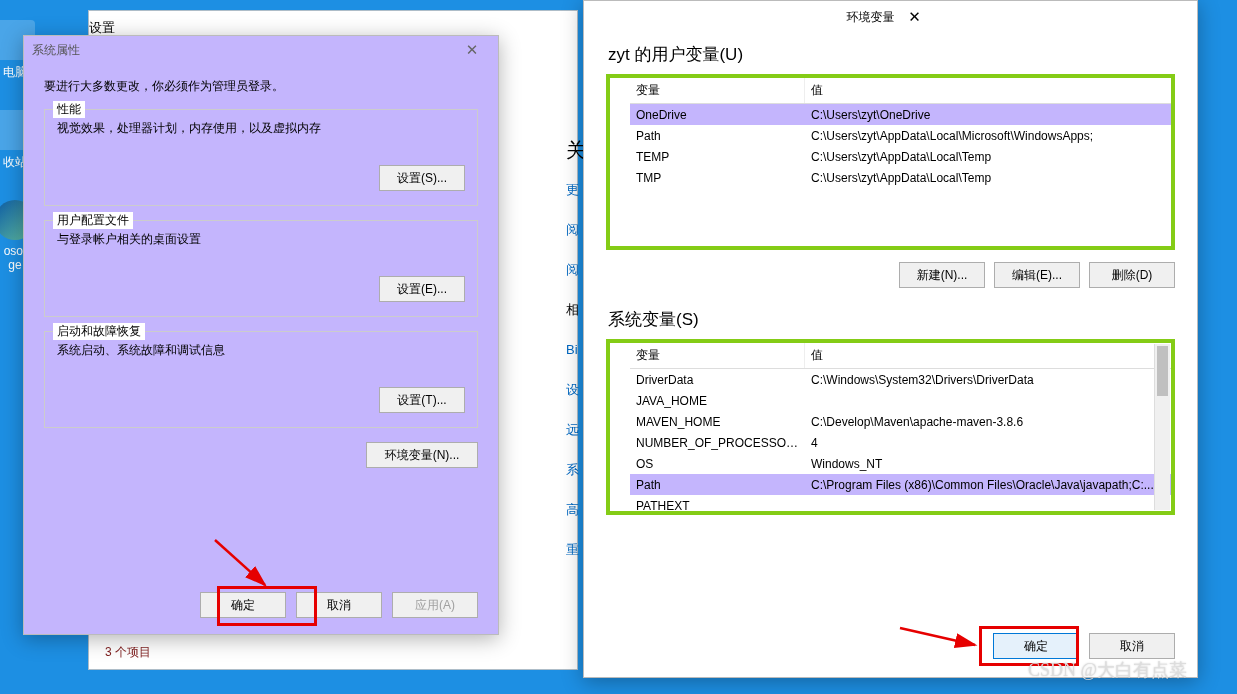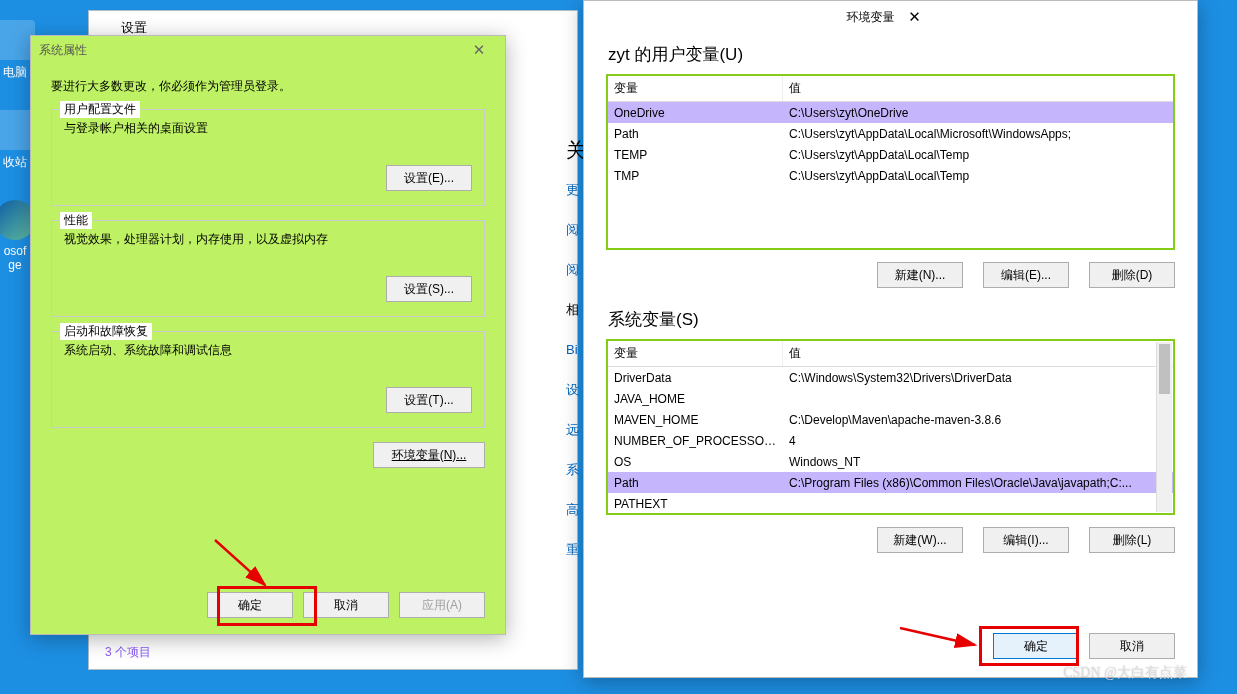--- a/index.html
+++ b/index.html
@@ -2,65 +2,65 @@
 <html><head>
 <meta charset="utf-8">
 <style>
   * { box-sizing: border-box; font-family: "Microsoft YaHei", "Segoe UI", sans-serif; }
   body { margin: 0; width: 1237px; height: 694px; background: #1d8fe3; position: relative; overflow: hidden; }
 
   .desktop-icon { position: absolute; width: 70px; text-align: center; color: #fff; font-size: 12px; }
   .desktop-icon .ico { width: 40px; height: 40px; margin: 0 auto 4px; background: #fff3; border-radius: 4px; }
 
   .settings-win { position: absolute; left: 88px; top: 10px; width: 490px; height: 660px; background: #fff; border: 1px solid #aebdc8; color: #000; }
-  .settings-title { padding: 8px 32px; font-size: 13px; }
-  .settings-items { position: absolute; bottom: 8px; left: 16px; font-size: 12px; color: #8b5cf6; }
-
-  .sysprop-win { position: absolute; left: 30px; top: 35px; width: 476px; height: 600px; background: #bef264; border: 1px solid #bbb; box-shadow: 0 4px 20px rgba(0,0,0,.3); color: #000; }
+  .settings-title { padding: 8px 0; font-size: 13px; }
+  .settings-items { position: absolute; bottom: 8px; left: 16px; font-size: 12px; color: #7f1d1d; }
+
+  .sysprop-win { position: absolute; left: 23px; top: 35px; width: 476px; height: 600px; background: #c4b5fd; border: 1px solid #bbb; box-shadow: 0 4px 20px rgba(0,0,0,.3); color: #000; }
   .sp-titlebar { height: 28px; display: flex; align-items: center; justify-content: space-between; padding: 0 8px; font-size: 12px; color: #555; }
   .sp-close { width: 36px; text-align: center; font-size: 15px; color: #666; }
   .sp-tabs { display: flex; border-bottom: 1px solid #ccc; margin: 4px 10px 0; font-size: 12px; }
   .sp-tab { padding: 6px 10px; border: 1px solid transparent; border-bottom: none; position: relative; top: 1px; }
   .sp-tab.active { border-color: #ccc; background: #fff; border-bottom: 1px solid #fff; }
   .sp-body { padding: 14px 20px; font-size: 12px; color: #000; }
   .sp-note { margin-bottom: 14px; }
   .fieldset { border: 1px solid #ccc; padding: 10px 12px 14px; margin-bottom: 14px; position: relative; }
   .fieldset .legend { position: absolute; top: -9px; left: 8px; background: #fff; padding: 0 4px; font-size: 12px; }
   .fieldset .desc { margin-bottom: 28px; }
   .btn { min-width: 86px; height: 26px; background: #f0f0f0; border: 1px solid #adadad; font-size: 12px; cursor: pointer; }
   .btn.disabled { color: #a0a0a0; }
   .sp-btn-right { text-align: right; }
   .sp-bottom { display: flex; justify-content: flex-end; gap: 10px; padding: 0 20px; position: absolute; bottom: 16px; right: 0; left: 0; }
 
   .env-win { position: absolute; left: 583px; top: 0; width: 615px; height: 678px; background: #fff; border: 1px solid #bbb; box-shadow: 0 4px 20px rgba(0,0,0,.3); color: #000; font-size: 12px; }
   .env-titlebar { height: 32px; display: flex; align-items: center; justify-content: center; padding: 0 12px; font-size: 12px; }
   .env-close { width: 40px; text-align: center; font-size: 15px; }
   .env-body { padding: 6px 22px 10px; }
   .env-section-label { margin: 4px 0 8px 2px; font-size: 17px; }
-  .env-list { border: 2px solid #84cc16; height: 176px; overflow: auto; background: #fff; position: relative; }
+  .env-list { border: 4px solid #84cc16; height: 176px; overflow: auto; background: #fff; position: relative; padding-left: 20px; }
   .env-header { display: flex; background: #fff; border-bottom: 1px solid #ddd; font-size: 12px; }
   .env-header .col1 { width: 175px; padding: 4px 6px; border-right: 1px solid #eee; }
   .env-header .col2 { flex: 1; padding: 4px 6px; }
   .env-row { display: flex; font-size: 12px; height: 21px; align-items: center; }
   .env-row .c1 { width: 175px; padding: 2px 6px; overflow: hidden; text-overflow: ellipsis; white-space: nowrap; }
   .env-row .c2 { flex: 1; padding: 2px 6px; overflow: hidden; text-overflow: ellipsis; white-space: nowrap; }
   .env-row.sel { background: #c4b5fd; }
-  .env-btns { display: flex; justify-content: flex-end; gap: 20px; margin: 12px 0 20px; }
+  .env-btns { display: flex; justify-content: flex-end; gap: 9px; margin: 12px 0 20px; }
   .env-bottom { display: flex; justify-content: flex-end; gap: 10px; padding: 0 22px; position: absolute; bottom: 18px; right: 0; left: 0; }
   .btn-primary { border: 1px solid #0078d7; background: #e5f1fb; }
 
   .red-box { position: absolute; border: 3px solid #e60000; pointer-events: none; }
 
   .arrow { position: absolute; pointer-events: none; }
   .arrow svg { overflow: visible; }
 
   .link-col { position: absolute; left: 566px; top: 130px; font-size: 13px; color: #0067c0; line-height: 40px; }
   .link-col div { height: 40px; }
 
-  .watermark { position: absolute; bottom: 12px; right: 50px; color: #ddd; font-size: 14px; font-family: "Microsoft YaHei"; text-shadow: 0 0 2px rgba(0,0,0,.2);}
+  .watermark { position: absolute; bottom: 12px; right: 50px; color: #ddd; font-size: 18px; font-family: "Microsoft YaHei"; text-shadow: 0 0 2px rgba(0,0,0,.2);}
   
   .scrollbar-v { position: absolute; right: 1px; top: 1px; bottom: 1px; width: 16px; background: #f0f0f0; border-left:1px solid #ddd;}
   .scrollbar-v .thumb { position:absolute; left:2px; right:2px; top:2px; height:50px; background:#c0c0c0;}
 </style>
 </head>
 <body>
 
 <div class="desktop-icon" style="left:-20px; top:20px;">
   <div class="ico"></div>
   <div>电脑</div>
@@ -96,39 +96,39 @@
 
 <div class="sysprop-win">
   <div class="sp-titlebar">
     <span>系统属性</span>
     <span class="sp-close">✕</span>
   </div>
   <div class="sp-body">
     <div class="sp-note">要进行大多数更改，你必须作为管理员登录。</div>
 
     <div class="fieldset">
+      <div class="legend">性能</div>
+      <div class="desc">视觉效果，处理器计划，内存使用，以及虚拟内存</div>
+      <div class="sp-btn-right"><button class="btn">设置(S)...</button></div>
+    </div>
+
+    <div class="fieldset">
       <div class="legend">用户配置文件</div>
       <div class="desc">与登录帐户相关的桌面设置</div>
       <div class="sp-btn-right"><button class="btn">设置(E)...</button></div>
-    </div>
-
-    <div class="fieldset">
-      <div class="legend">性能</div>
-      <div class="desc">视觉效果，处理器计划，内存使用，以及虚拟内存</div>
-      <div class="sp-btn-right"><button class="btn">设置(S)...</button></div>
     </div>
 
     <div class="fieldset">
       <div class="legend">启动和故障恢复</div>
       <div class="desc">系统启动、系统故障和调试信息</div>
       <div class="sp-btn-right"><button class="btn">设置(T)...</button></div>
     </div>
 
     <div class="sp-btn-right" style="margin-top:4px;">
-      <button class="btn" style="min-width:112px;text-decoration:underline;">环境变量(N)...</button>
+      <button class="btn" style="min-width:112px;">环境变量(N)...</button>
     </div>
   </div>
   <div class="sp-bottom">
     <button class="btn">确定</button>
     <button class="btn">取消</button>
     <button class="btn disabled">应用(A)</button>
   </div>
 </div>
 
 <div class="env-win">
@@ -199,25 +199,20 @@
             <div class="c2">C:\Program Files (x86)\Common Files\Oracle\Java\javapath;C:...</div>
           </div>
           <div class="env-row">
             <div class="c1">PATHEXT</div>
           </div>
         </div>
       <div class="scrollbar-v">
           <div class="thumb"></div>
         </div>
     </div>
-    <div class="env-btns">
-      <button class="btn">新建(W)...</button>
-      <button class="btn">编辑(I)...</button>
-      <button class="btn">删除(L)</button>
-    </div>
   </div>
   <div class="env-bottom">
     <button class="btn btn-primary">确定</button>
     <button class="btn">取消</button>
   </div>
 </div>
 
 <div class="red-box" style="left:217px; top:586px; width:100px; height:40px;"></div>
 <div class="red-box" style="left:979px; top:626px; width:100px; height:40px;"></div>
 

